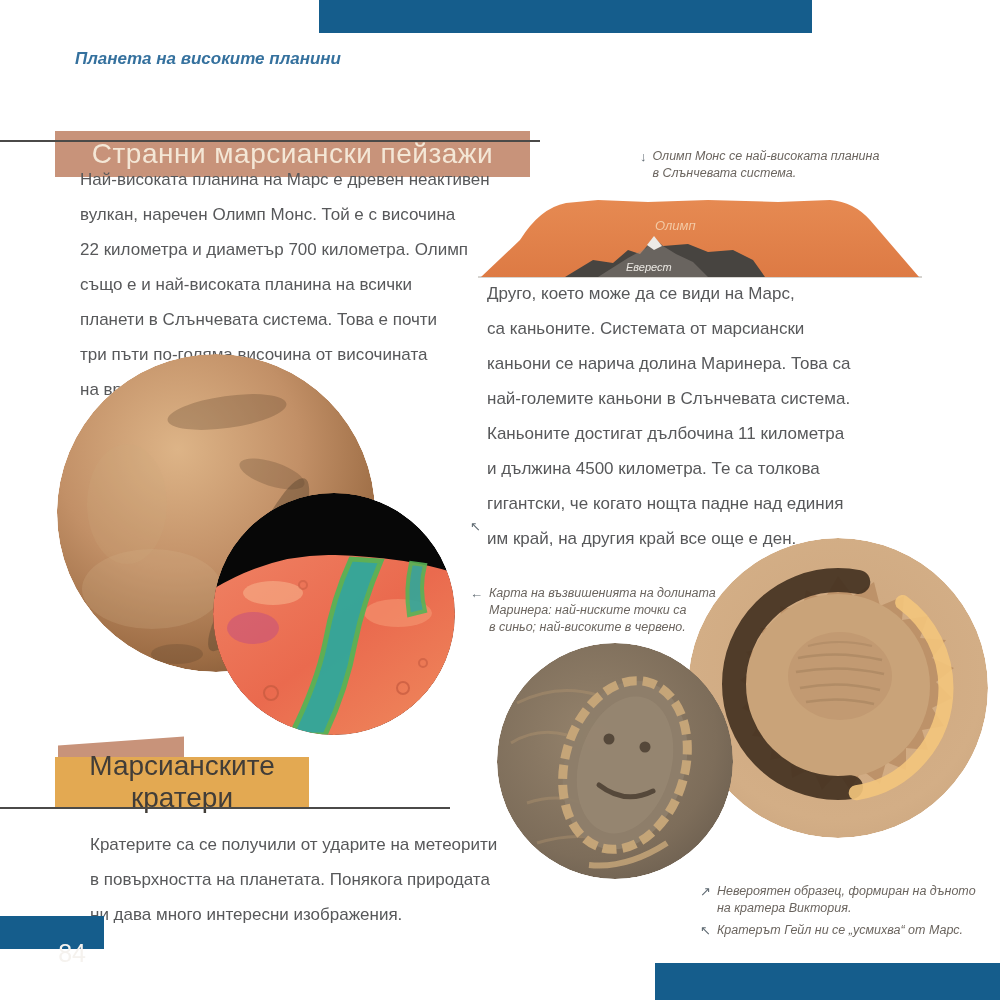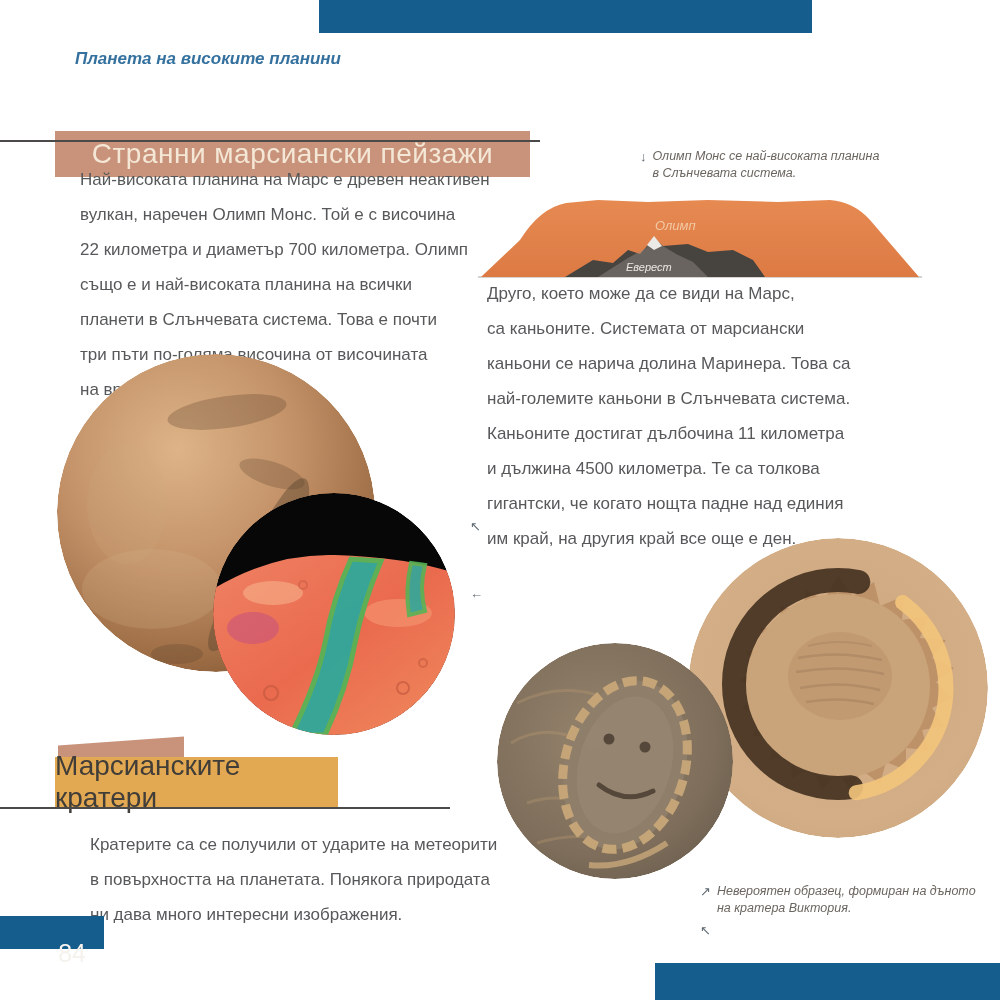--- a/index.html
+++ b/index.html
@@ -11,21 +11,21 @@
   }
   .abs{position:absolute;}
   .bluebar{background:#155d8c;}
   
   #kicker{left:75px;top:49px;font-size:17px;font-weight:bold;font-style:italic;color:#35719e;}
   
   .banner{display:flex;align-items:center;justify-content:center;}
   #banner1{left:55px;top:95px;width:475px;height:46px;background:#c8937a;margin-top:36px;}
   #banner1 .banner-label{font-size:28px;color:#f4e7d6;letter-spacing:.5px;}
   #rule1{left:0;top:140px;width:540px;height:2px;background:#4b4a48;}
-  #banner2{left:55px;top:757px;width:283px;height:50px;background:#e3a952;}
+  #banner2{left:55px;top:757px;width:254px;height:50px;background:#e3a952;text-align:center;}
   #banner2 .banner-label{font-size:28px;color:#413d38;}
   #rule2{left:0;top:807px;width:450px;height:2px;background:#4b4a48;}
   #deco2{left:58px;top:741px;width:126px;height:30px;background:#c8937a;transform:skewY(-4deg);}
   
   .para{font-size:17px;line-height:35px;white-space:pre-line;color:#57585a;}
   #para1{left:80px;top:162px;width:410px;}
   #para2{left:487px;top:276px;width:440px;}
   #para3{left:90px;top:827px;width:430px;}
   
   .caption{display:flex;font-size:12.5px;line-height:17px;color:#6b655f;}
@@ -94,20 +94,23 @@
 и дължина 4500 километра. Те са толкова
 гигантски, че когато нощта падне над единия
 им край, на другия край все още е ден.</div>
 
   <div class="abs caption" id="cap-canyon">
     <span class="arrow">↖</span>
   </div>
 
   <div class="abs caption" id="cap-map">
     <span class="arrow">←</span>
+    <span class="ctext">Карта на възвишенията на долината
+Маринера: най-ниските точки са
+в синьо; най-високите в червено.</span>
   </div>
 
   <svg class="abs photo" style="left:57px;top:354px;" width="318" height="318" viewBox="0 0 318 318">
     <defs>
       <radialGradient id="marsGrad" cx="0.38" cy="0.30" r="0.85">
         <stop offset="0" stop-color="#ddb487"></stop>
         <stop offset="0.45" stop-color="#c29067"></stop>
         <stop offset="0.78" stop-color="#9c6c44"></stop>
         <stop offset="1" stop-color="#744e2f"></stop>
       </radialGradient>
@@ -209,19 +212,20 @@
 в повърхността на планетата. Понякога природата
 ни дава много интересни изображения.</div>
 
   <div class="abs caption" id="cap-victoria">
     <span class="arrow">↗</span>
     <span class="ctext">Невероятен образец, формиран на дъното
 на кратера Виктория.</span>
   </div>
   <div class="abs caption" id="cap-gale">
     <span class="arrow">↖</span>
+    <span class="ctext">Кратерът Гейл ни се „усмихва“ от Марс.</span>
   </div>
 
   <div class="abs bluebar" id="page-num">
     <span>84</span>
   </div>
 
 </div>
 
 </body></html>

